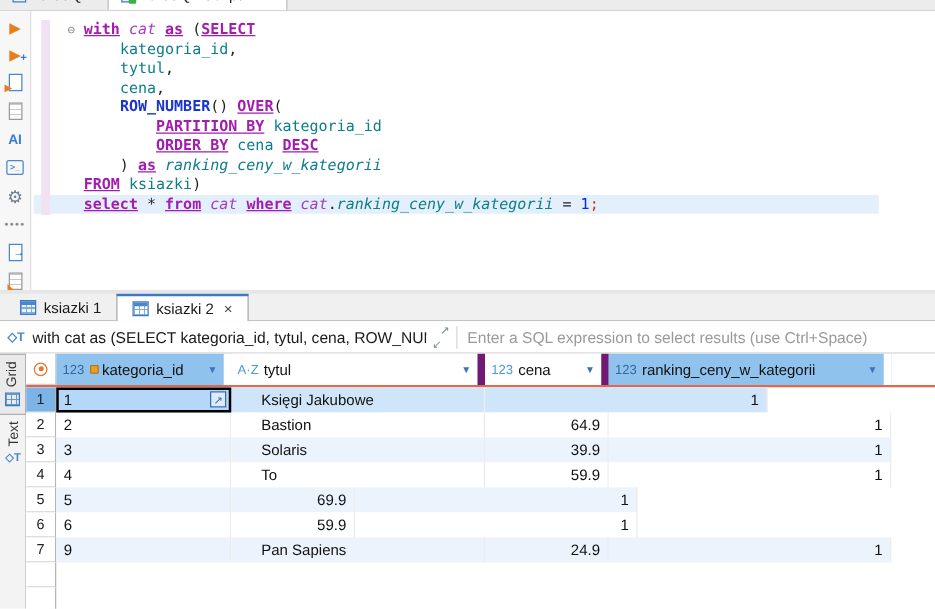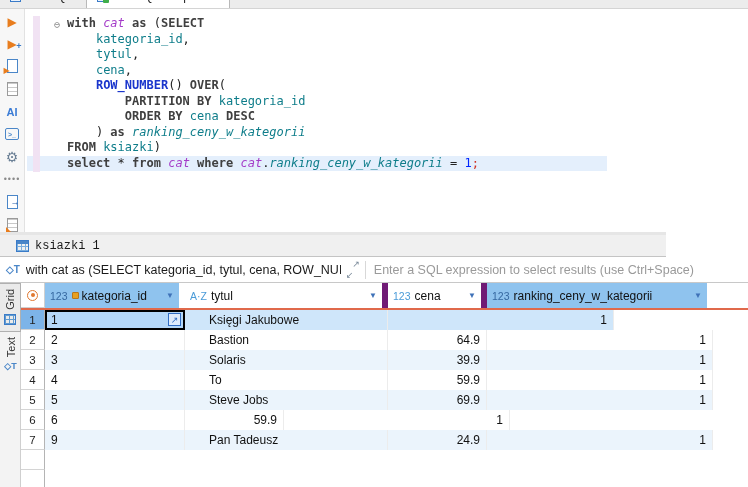--- a/index.html
+++ b/index.html
@@ -43,35 +43,35 @@
   .tbi.gear { color:#6a7f95; font-size:14px; }
   .tbi.dots { color:#8a8a8a; font-size:9px; letter-spacing:1px; }
 
   .gutter-strip { position:absolute; left:33px; top:7px; width:7px; height:156px;
     background:#f1e2f3; z-index:2; }
 
   .code { position:absolute; left:67px; top:7px; width:670px;
     font-family:"DejaVu Sans Mono","Liberation Mono",monospace; font-size:12px;
     line-height:15.5px; white-space:pre; color:#222; }
   .cline { position:relative; height:15.5px; }
-  .cline.hl { background:#e4effc; margin-left:-40px; padding-left:40px; width:580px; }
+  .cline.hl { background:#e4effc; margin-left:-40px; padding-left:40px; width:676px; }
   .fold { position:absolute; left:-13px; top:1px; color:#8a8a8a; font-size:10px; }
-  .tk-kw  { color:#404040; font-weight:bold; }
+  .tk-kw  { color:#a21caf; font-weight:bold;text-decoration:underline; }
   .tk-fn  { color:#1a35cc; font-weight:bold; }
   .tk-col { color:#0e7d8a; }
   .tk-coli{ color:#0e7d8a; font-style:italic; }
   .tk-al  { color:#a43bc8; font-style:italic; }
   .tk-num { color:#0026ff; }
   .tk-semi{ color:#d03020; }
   .tk-pl  { color:#222; }
 
   
-  .result-tabs { position:absolute; left:0; top:232px; width:666px; height:25px;
+  .result-tabs { position:absolute; left:0; top:232px; width:748px; height:25px;
     background:#f0f0f0; border-top:3px solid #e6e6e6; border-bottom:1px solid #c4c4c4;
-    display:flex; align-items:stretch;font-family:Liberation Mono, monospace; }
+    display:flex; align-items:stretch; }
   .rtab { display:flex; align-items:center; gap:6px; padding:0 12px; font-size:12px; color:#1a1a1a; }
   .rtab.active { background:#fff; border-top:2px solid #3c78c8;
     border-left:1px solid #a8a8a8; border-right:1px solid #a8a8a8; margin-bottom:-1px; }
   .rtab.inactive { margin-left:4px; }
   .grid-ico { position:relative; width:13px; height:12px; border:1px solid #3a7bc8;
     background-image:repeating-linear-gradient(0deg,#7aaede 0 1px,transparent 1px 4px),
       repeating-linear-gradient(90deg,#7aaede 0 1px,transparent 1px 4px); }
   .grid-ico::before { content:""; position:absolute; left:0; top:0; width:100%; height:3px; background:#4a86c8; }
   .rclose { color:#444; font-size:12px; margin-left:2px; }
 
@@ -191,20 +191,25 @@
     </div>
     <div class="gutter-strip"></div>
     <div class="code" id="code"><div class="cline"><span class="fold">⊖</span><span class="tk-kw">with</span><span class="tk-pl"> </span><span class="tk-al">cat</span><span class="tk-pl"> </span><span class="tk-kw">as</span><span class="tk-pl"> (</span><span class="tk-kw">SELECT</span></div><div class="cline"><span class="tk-pl">    </span><span class="tk-col">kategoria_id</span><span class="tk-pl">,</span></div><div class="cline"><span class="tk-pl">    </span><span class="tk-col">tytul</span><span class="tk-pl">,</span></div><div class="cline"><span class="tk-pl">    </span><span class="tk-col">cena</span><span class="tk-pl">,</span></div><div class="cline"><span class="tk-pl">    </span><span class="tk-fn">ROW_NUMBER</span><span class="tk-pl">() </span><span class="tk-kw">OVER</span><span class="tk-pl">(</span></div><div class="cline"><span class="tk-pl">        </span><span class="tk-kw">PARTITION BY</span><span class="tk-pl"> </span><span class="tk-col">kategoria_id</span></div><div class="cline"><span class="tk-pl">        </span><span class="tk-kw">ORDER BY</span><span class="tk-pl"> </span><span class="tk-col">cena</span><span class="tk-pl"> </span><span class="tk-kw">DESC</span></div><div class="cline"><span class="tk-pl">    ) </span><span class="tk-kw">as</span><span class="tk-pl"> </span><span class="tk-coli">ranking_ceny_w_kategorii</span></div><div class="cline"><span class="tk-kw">FROM</span><span class="tk-pl"> </span><span class="tk-col">ksiazki</span><span class="tk-pl">)</span></div><div class="cline hl"><span class="tk-kw">select</span><span class="tk-pl"> * </span><span class="tk-kw">from</span><span class="tk-pl"> </span><span class="tk-al">cat</span><span class="tk-pl"> </span><span class="tk-kw">where</span><span class="tk-pl"> </span><span class="tk-al">cat</span><span class="tk-pl">.</span><span class="tk-coli">ranking_ceny_w_kategorii</span><span class="tk-pl"> = </span><span class="tk-num">1</span><span class="tk-semi">;</span></div></div>
   </div>
 
   <div class="result-tabs">
     <div class="rtab inactive">
       <span class="grid-ico"></span>
       <span>ksiazki 1</span>
     </div>
+    <div class="rtab active">
+      <span class="grid-ico"></span>
+      <span>ksiazki 2</span>
+      <span class="rclose">×</span>
+    </div>
   </div>
 
   <div class="filter-bar">
     <span class="fexp-ico">◇T</span>
     <span class="filter-text">with cat as (SELECT kategoria_id, tytul, cena, ROW_NUMBER() C</span>
     <span class="expand-ico">
       <span class="ne">↗</span>
       <span class="sw">↙</span>
     </span>
     <span class="fsep"></span>
@@ -318,23 +323,20 @@
               <span>1</span>
             </div>
           </div>
           <div class="grow stripe">
             <div class="gcell rhc">
               <span>5</span>
             </div>
             <div class="gcell c-id">
               <span>5</span>
             </div>
-            <div class="gcell c-tytul">
-              <span>Steve Jobs</span>
-            </div>
             <div class="gcell c-cena">
               <span>69.9</span>
             </div>
             <div class="gcell c-rank">
               <span>1</span>
             </div>
           </div>
           <div class="grow">
             <div class="gcell rhc">
               <span>6</span>
@@ -350,21 +352,21 @@
             </div>
           </div>
           <div class="grow stripe">
             <div class="gcell rhc">
               <span>7</span>
             </div>
             <div class="gcell c-id">
               <span>9</span>
             </div>
             <div class="gcell c-tytul">
-              <span>Pan Tadeusz</span>
+              <span>Pan Sapiens</span>
             </div>
             <div class="gcell c-cena">
               <span>24.9</span>
             </div>
             <div class="gcell c-rank">
               <span>1</span>
             </div>
           </div>
           <div class="grow filler">
             <div class="gcell rhc"></div>

